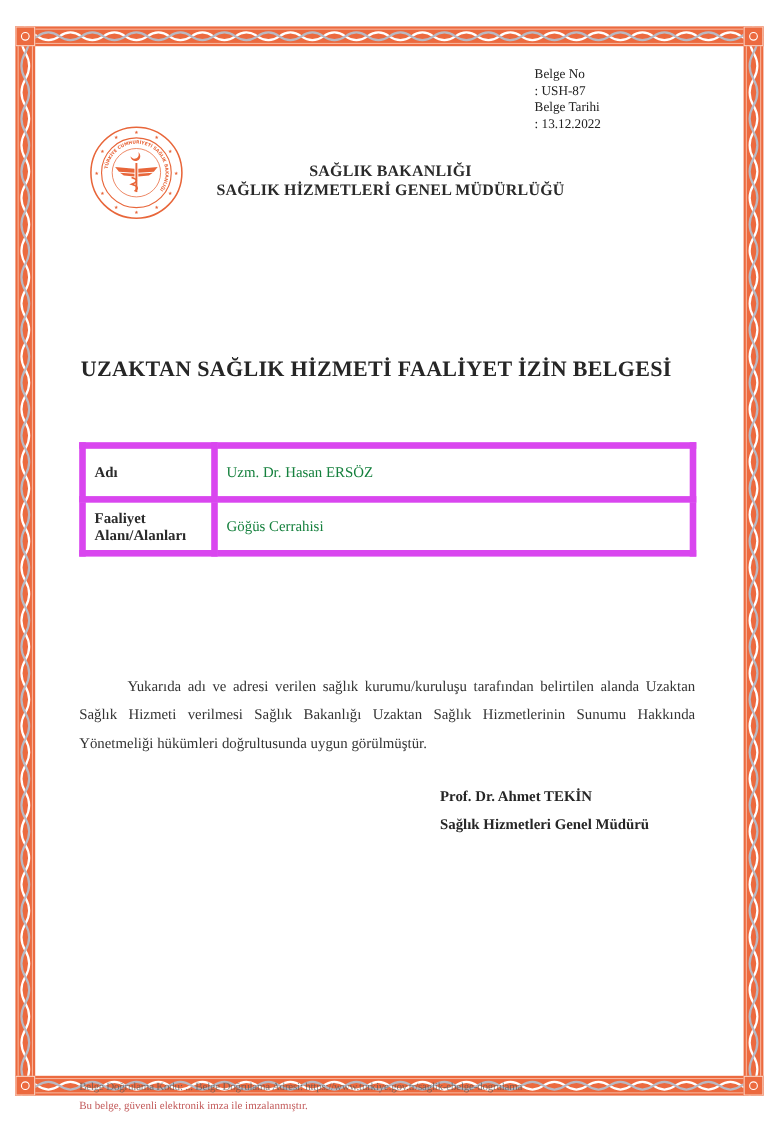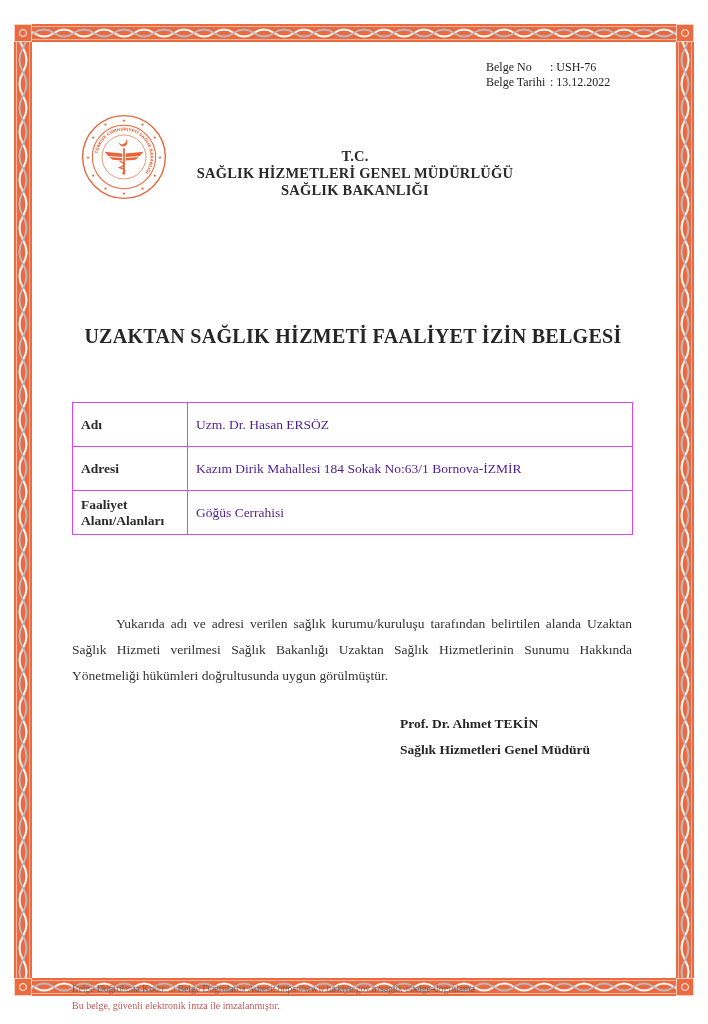--- a/index.html
+++ b/index.html
@@ -14,36 +14,36 @@
   .band.right { right: 0; top: 0; width: 18px; height: 100%; }
   .band::before { content: ""; position: absolute; inset: 2px; border: 1px solid #f7b49b; }
   .band svg { position: absolute; inset: 0; width: 100%; height: 100%; }
   .corner { position: absolute; width: 18px; height: 18px; background: #ec6a3f; box-sizing: border-box; border: 1px solid #fbd0bf; z-index: 2; }
   .corner::after { content: ""; position: absolute; left: 4px; top: 4px; width: 6px; height: 6px; border: 1.5px solid #fff; border-radius: 50%; }
   .corner.tl { left: 0; top: 0; } .corner.tr { right: 0; top: 0; }
   .corner.bl { left: 0; bottom: 0; } .corner.br { right: 0; bottom: 0; }
 
   
   .meta { position: absolute; left: 486px; top: 60px; font-size: 12px; line-height: 15px; color: #222; }
-  .meta .row { display: flex; }
+  .meta .row { display: flex; flex-direction: column; }
   .meta .k { width: 64px; }
 
   
   .seal { position: absolute; left: 80px; top: 113px; width: 88px; height: 88px; }
 
   
   .header { position: absolute; left: 150px; top: 148px; width: 410px; text-align: center; font-weight: bold; font-size: 14.5px; line-height: 17px; color: #2a2a2a; letter-spacing: 0.2px; }
 
-  .title { position: absolute; left: 39px; top: 325px; width: 628px; text-align: center; font-weight: bold; font-size: 20px; color: #262626; letter-spacing: 0.3px; }
+  .title { position: absolute; left: 28px; top: 325px; width: 628px; text-align: center; font-weight: bold; font-size: 20px; color: #262626; letter-spacing: 0.3px; }
 
   
   table.info { position: absolute; left: 72px; top: 402px; width: 561px; border-collapse: collapse; font-size: 13.5px; }
-  table.info td { border: 1px solid #d946ef; height: 43px; padding: 0 8px; vertical-align: middle; }
+  table.info td { border: 6px solid #d946ef; height: 43px; padding: 0 8px; vertical-align: middle; }
   table.info td.lbl { width: 98px; font-weight: bold; color: #2a2a2a; line-height: 16px; }
-  table.info td.val { color: #4c1d95; }
+  table.info td.val { color: #15803d; }
 
   .body-text { position: absolute; left: 72px; top: 583px; width: 560px; font-size: 13.5px; line-height: 26px; text-align: justify; color: #333; margin-top: 28px; }
   .body-text p { margin: 0; text-indent: 44px; }
 
   .sign { position: absolute; left: 400px; top: 711px; width: 234px; font-weight: bold; font-size: 13.5px; line-height: 26px; color: #262626; }
 
   .footer-verify { position: absolute; left: 72px; top: 983px; width: 506px; font-size: 10px; color: #555; white-space: nowrap; overflow: hidden; opacity: 0.7; z-index: 3; letter-spacing: -0.2px; }
   .footer-note { position: absolute; left: 72px; top: 1000px; font-size: 10px; color: #c25a5a; }
 </style>
 </head>
@@ -76,21 +76,21 @@
   </div>
   <div class="corner tl"></div>
   <div class="corner tr"></div>
   <div class="corner bl"></div>
   <div class="corner br"></div>
 </div>
 
 <div class="meta">
   <div class="row">
       <span class="k">Belge No</span>
-      <span>: USH-76</span>
+      <span>: USH-87</span>
     </div>
   <div class="row">
       <span class="k">Belge Tarihi</span>
       <span>: 13.12.2022</span>
     </div>
 </div>
 
 <div class="seal">
   <svg viewBox="0 0 100 100" width="88" height="88">
     <defs>
@@ -118,36 +118,31 @@
       <path d="M44 33 a5 5 0 1 0 8 -4 a4 4 0 1 1 -8 4z"></path>
       <path d="M28 44 L48 46 L48 50 L32 49z M72 44 L52 46 L52 50 L68 49z"></path>
       <path d="M33 50 L48 51 L48 54 L37 53z M67 50 L52 51 L52 54 L63 53z"></path>
       <rect x="49" y="40" width="2" height="30"></rect>
       <path d="M45 55 Q55 58 45 62 Q55 65 48 69" fill="none" stroke="#e8663a" stroke-width="1.6"></path>
     </g>
   </svg>
 </div>
 
 <div class="header">
-  <div>T.C.</div>
+  <div>SAĞLIK BAKANLIĞI</div>
   <div>SAĞLIK HİZMETLERİ GENEL MÜDÜRLÜĞÜ</div>
-  <div>SAĞLIK BAKANLIĞI</div>
 </div>
 
 <div class="title">UZAKTAN SAĞLIK HİZMETİ FAALİYET İZİN BELGESİ</div>
 
 <table class="info">
   <tbody>
       <tr>
     <td class="lbl">Adı</td>
     <td class="val">Uzm. Dr. Hasan ERSÖZ</td>
-  </tr>
-  <tr>
-    <td class="lbl">Adresi</td>
-    <td class="val">Kazım Dirik Mahallesi 184 Sokak No:63/1 Bornova-İZMİR</td>
   </tr>
   <tr>
     <td class="lbl">Faaliyet Alanı/Alanları</td>
     <td class="val">Göğüs Cerrahisi</td>
   </tr>
 </tbody>
   </table>
 
 <div class="body-text">
   <p>Yukarıda adı ve adresi verilen sağlık kurumu/kuruluşu tarafından belirtilen alanda Uzaktan Sağlık Hizmeti verilmesi Sağlık Bakanlığı Uzaktan Sağlık Hizmetlerinin Sunumu Hakkında Yönetmeliği hükümleri doğrultusunda uygun görülmüştür.</p>

